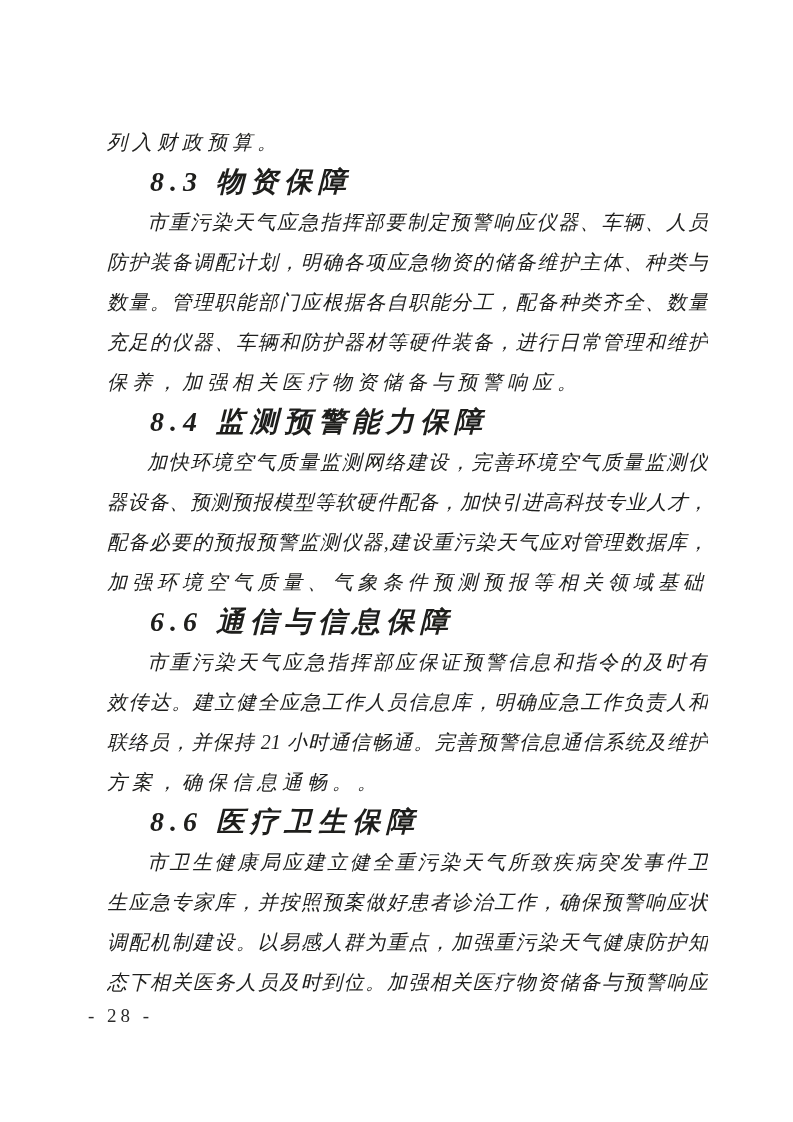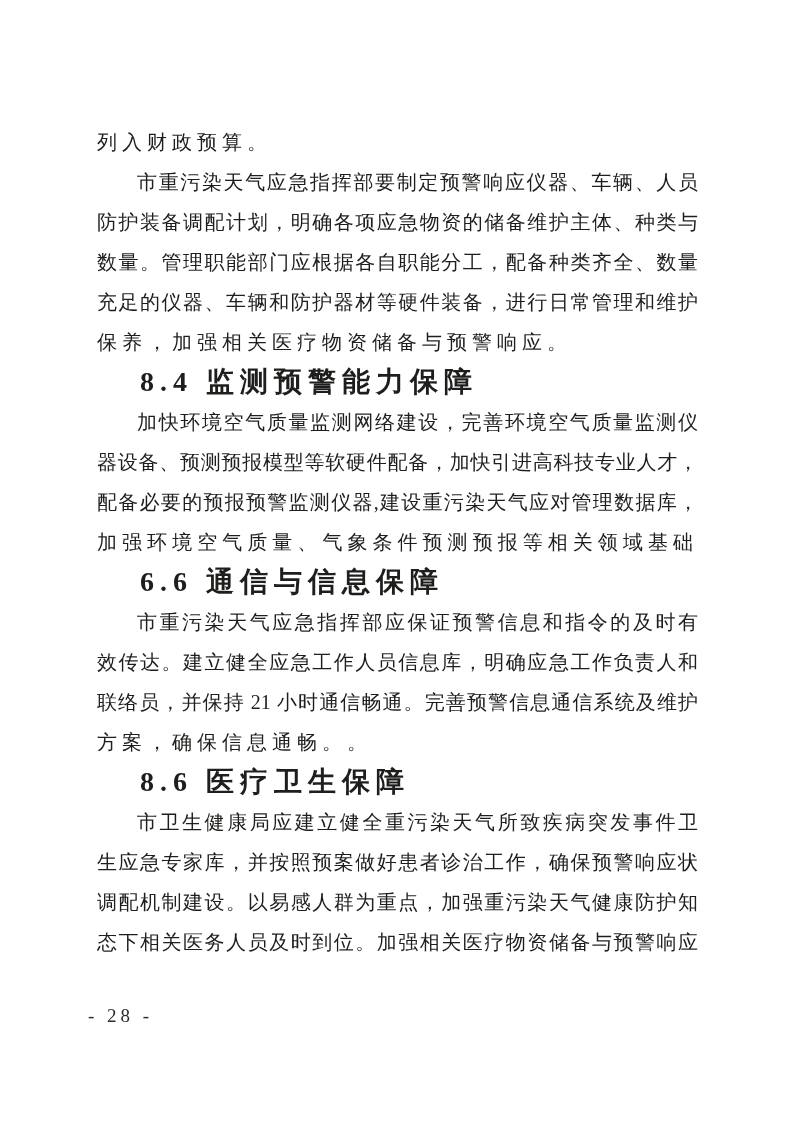--- a/index.html
+++ b/index.html
@@ -8,23 +8,24 @@
     width: 793px;
     height: 1122px;
     margin: 0 auto;
     background: #ffffff;
     color: #1e1e1c;
     font-family: "Liberation Serif", "DejaVu Serif", serif;
     overflow: hidden;
   }
   .doc-body {
     position: absolute;
-    left: 97px;
+    left: 107px;
     top: 122px;
     width: 601px;
+    font-style: italic;
   }
   .line {
     height: 40px;
     line-height: 40px;
     font-size: 20px;
     text-align: justify;
     text-align-last: justify;
     overflow: hidden;
   }
   .line.first { text-indent: 40px; }
@@ -49,20 +50,21 @@
     letter-spacing: 4px;
     color: #2b2b2b;
   }
 </style>
 </head>
 <body>
 
 <div class="page">
   <div class="doc-body">
       <div class="line last">列入财政预算。</div>
+      <div class="heading">8.3 物资保障</div>
       <div class="line first">市重污染天气应急指挥部要制定预警响应仪器、车辆、人员</div>
       <div class="line">防护装备调配计划，明确各项应急物资的储备维护主体、种类与</div>
       <div class="line">数量。管理职能部门应根据各自职能分工，配备种类齐全、数量</div>
       <div class="line">充足的仪器、车辆和防护器材等硬件装备，进行日常管理和维护</div>
       <div class="line last">保养，加强相关医疗物资储备与预警响应。</div>
       <div class="heading">8.4 监测预警能力保障</div>
       <div class="line first">加快环境空气质量监测网络建设，完善环境空气质量监测仪</div>
       <div class="line">器设备、预测预报模型等软硬件配备，加快引进高科技专业人才，</div>
       <div class="line">配备必要的预报预警监测仪器,建设重污染天气应对管理数据库，</div>
       <div class="line last">加强环境空气质量、气象条件预测预报等相关领域基础研究。</div>

